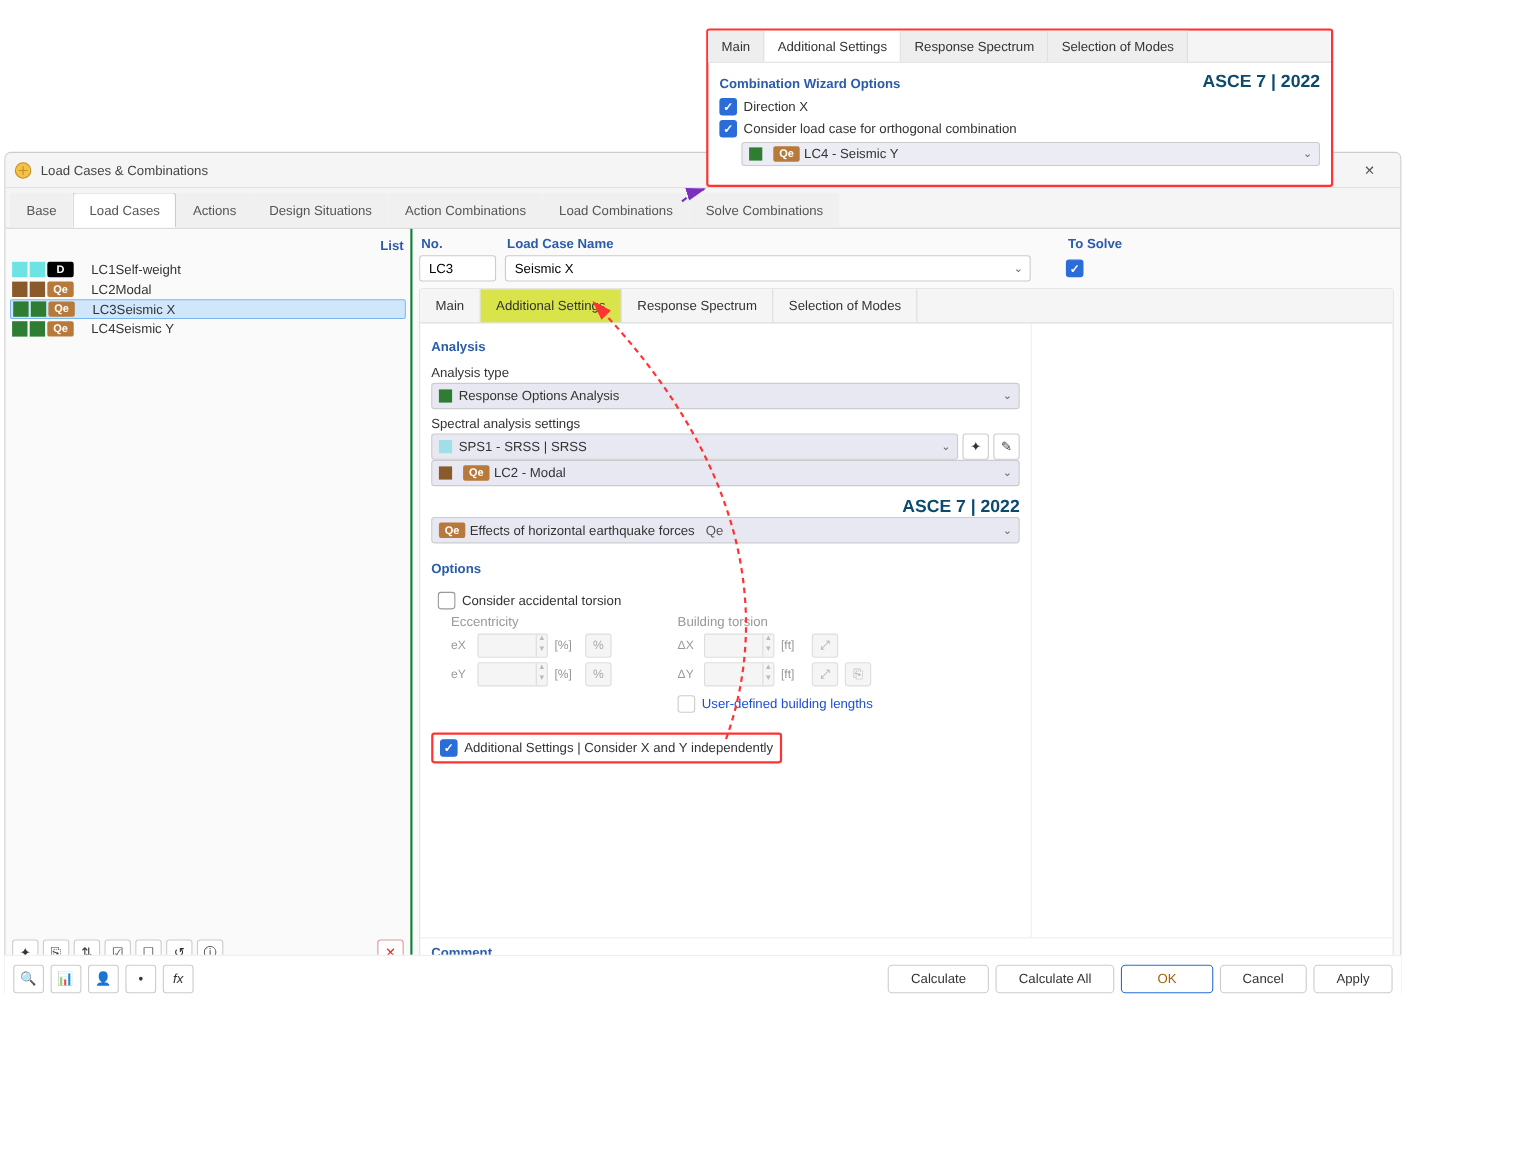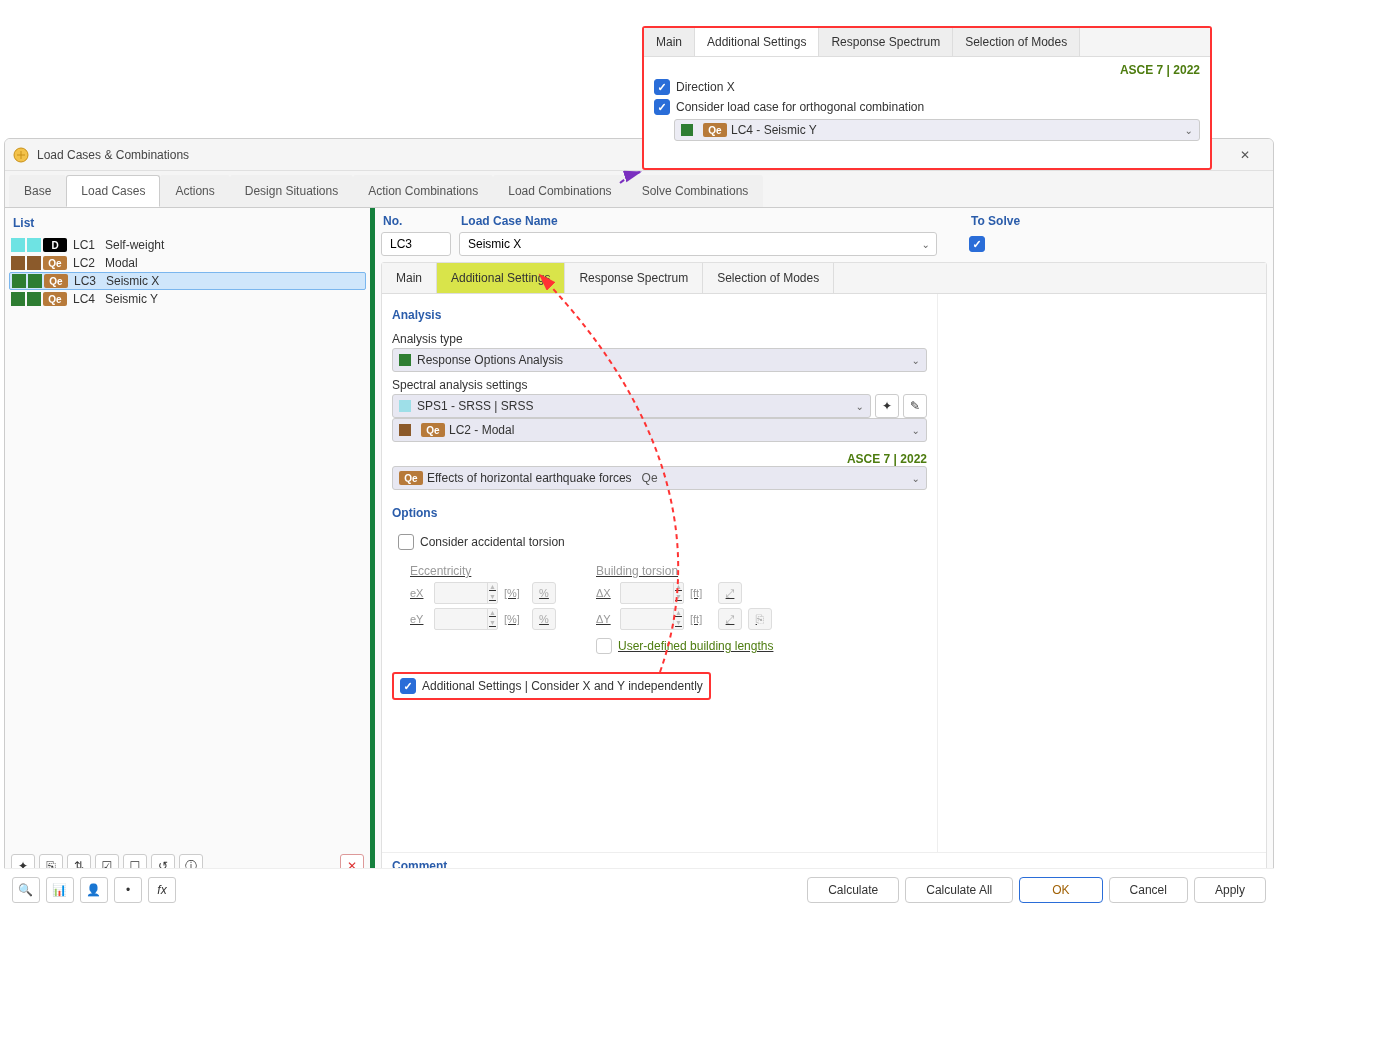--- a/index.html
+++ b/index.html
@@ -14,21 +14,21 @@
   
   
   .main-tabs { display:flex; border-bottom:1px solid #ccc; background:#f5f5f5; padding:4px 4px 0 4px; gap:0; }
   .main-tab { padding:8px 14px; font-size:12px; color:#555; border:1px solid transparent; background:#f0f0f0; cursor:pointer; border-top-left-radius:3px; border-top-right-radius:3px; }
   .main-tab.active { background:#fff; border-color:#ccc #ccc #fff #ccc; }
   
   
   .dlg-body { display:flex; height:calc(100% - 64px); background:#fafafa; }
   
   
-  .list-panel { width:370px; border-right:5px solid #15803d; padding:4px; display:flex; flex-direction:column; }
+  .list-panel { width:370px; border-right:2px solid #15803d; padding:4px; display:flex; flex-direction:column;text-align:right; }
   .list-header { color:#2a5caa; font-weight:600; padding:4px 2px 6px 4px; font-size:12px; }
   .list-items { flex:1; overflow:auto; }
   .list-row { display:flex; align-items:center; padding:2px 0; height:18px; font-size:12px; }
   .list-row.selected { background:#cfe6fb; border:1px solid #7ab6ee; border-radius:2px; }
   .sw1 { width:14px; height:14px; margin-left:2px; }
   .sw2 { width:14px; height:14px; margin:0 2px; }
   .badge { width:24px; height:14px; color:#fff; font-size:10px; font-weight:600; display:flex; align-items:center; justify-content:center; border-radius:2px; margin-right:6px; }
   .lc-id { width:32px; }
   .list-toolbar { display:flex; gap:4px; padding:4px 2px; border-top:0; }
   .tb-btn { width:24px; height:24px; border:1px solid #ccc; background:#fff; border-radius:3px; display:flex; align-items:center; justify-content:center; font-size:12px; }
@@ -56,25 +56,25 @@
   .inner-body { display:flex; flex:1; }
   .inner-left { width:555px; padding:8px 10px; display:flex; flex-direction:column; }
   .inner-right { flex:1; border-left:1px solid #eee; }
   
   .sect { color:#2a5caa; font-weight:600; padding:6px 0 4px 0; font-size:12px; }
   .lbl { font-size:12px; color:#333; padding:6px 0 2px 0; }
   .sel { height:24px; border:1px solid #ccc; border-radius:3px; background:#e8e8f2; display:flex; align-items:center; padding:0 6px; font-size:12px; }
   .sel .sw { width:12px; height:12px; margin-right:6px; }
   .sel-row { display:flex; gap:4px; align-items:center; }
   .mini-badge { width:24px; height:14px; color:#fff; font-size:10px; font-weight:600; display:inline-flex; align-items:center; justify-content:center; border-radius:2px; margin:0 4px; }
-  .std-label { margin-left:auto; color:#4d7c0f; font-weight:600; font-size:12px; }
+  .std-label { margin-left:auto; color:#0c4a6e; font-weight:600; font-size:16px; }
   
   .opt-area { margin-top:6px; }
   .chk-row { display:flex; align-items:center; gap:6px; padding:4px 0; }
-  .sub-cols { display:flex; gap:40px; margin-top:10px; padding-left:18px;text-decoration:underline; }
+  .sub-cols { display:flex; gap:60px; padding-left:18px; }
   .sub-col { }
   .sub-lbl { color:#999; font-size:12px; padding-bottom:4px; }
   .param-row { display:flex; align-items:center; gap:6px; margin-bottom:4px; }
   .param-sym { width:18px; color:#999; font-size:11px; }
   .param-inp { width:64px; height:22px; border:1px solid #ddd; background:#f5f5f5; border-radius:2px; display:flex; }
   .param-inp .spin { width:10px; border-left:1px solid #ddd; display:flex; flex-direction:column; }
   .param-inp .spin div { flex:1; font-size:7px; text-align:center; color:#bbb; }
   .param-unit { color:#999; font-size:11px; width:22px; }
   .sq-btn { width:24px; height:22px; border:1px solid #ddd; background:#f5f5f5; border-radius:3px; display:flex; align-items:center; justify-content:center; color:#aaa; font-size:11px; }
   
@@ -109,20 +109,21 @@
 
 <div class="callout">
   <div class="callout-tabs">
     <div class="callout-tab">Main</div>
     <div class="callout-tab active">Additional Settings</div>
     <div class="callout-tab">Response Spectrum</div>
     <div class="callout-tab">Selection of Modes</div>
   </div>
   <div class="callout-body">
     <div class="callout-hdr">
+      <div class="sect">Combination Wizard Options</div>
       <div class="std-label">ASCE 7 | 2022</div>
     </div>
     <div class="c-chk-row">
       <div class="checkbox checked">✓</div>
       <span>Direction X</span>
     </div>
     <div class="c-chk-row">
       <div class="checkbox checked">✓</div>
       <span>Consider load case for orthogonal combination</span>
     </div>
@@ -336,21 +337,21 @@
                           <div>▲</div>
                           <div>▼</div>
                         </div>
                       </div>
                     <span class="param-unit">[ft]</span>
                     <div class="sq-btn">⤢</div>
                     <div class="sq-btn">⎘</div>
                   </div>
                   <div class="chk-row" style="padding-left:0;margin-top:4px">
                     <div class="checkbox" style="border-color:#ccc"></div>
-                    <span style="color:#4d7c0f">User-defined building lengths</span>
+                    <span style="color:#1d4ed8">User-defined building lengths</span>
                   </div>
                 </div>
               </div>
               
               <div class="red-box">
                 <div class="checkbox checked">✓</div>
                 <span>Additional Settings | Consider X and Y independently</span>
               </div>
             </div>
 

